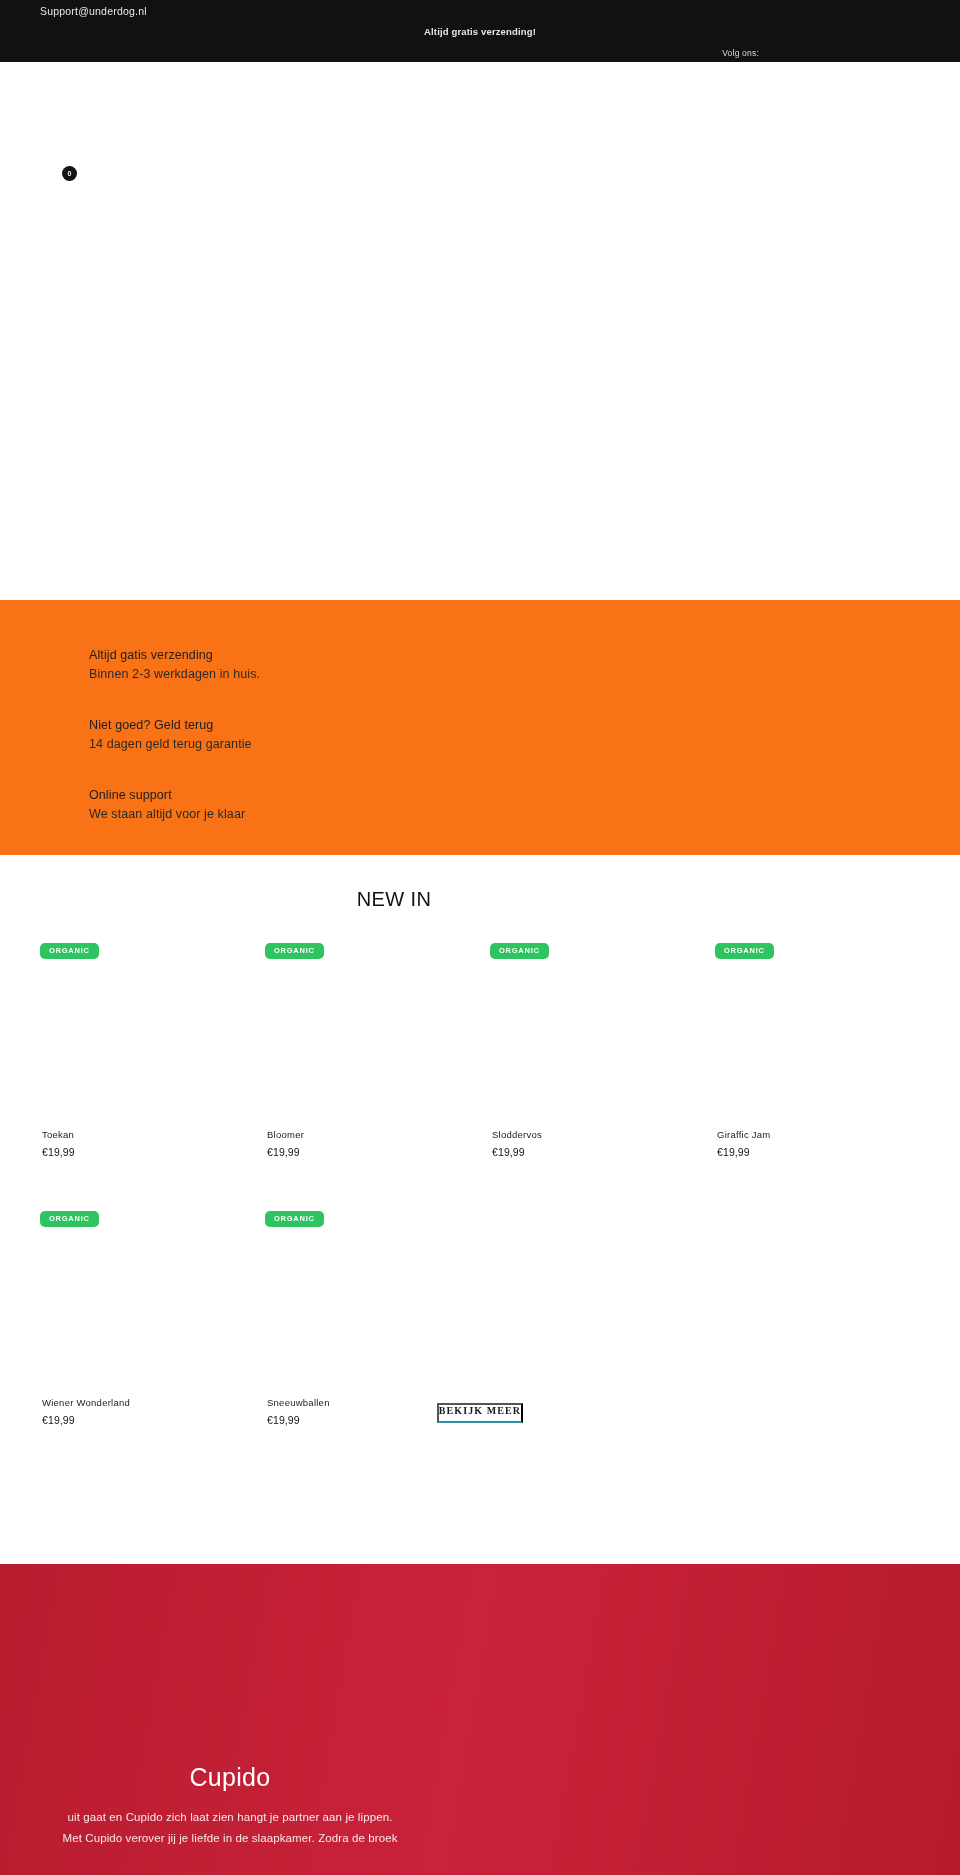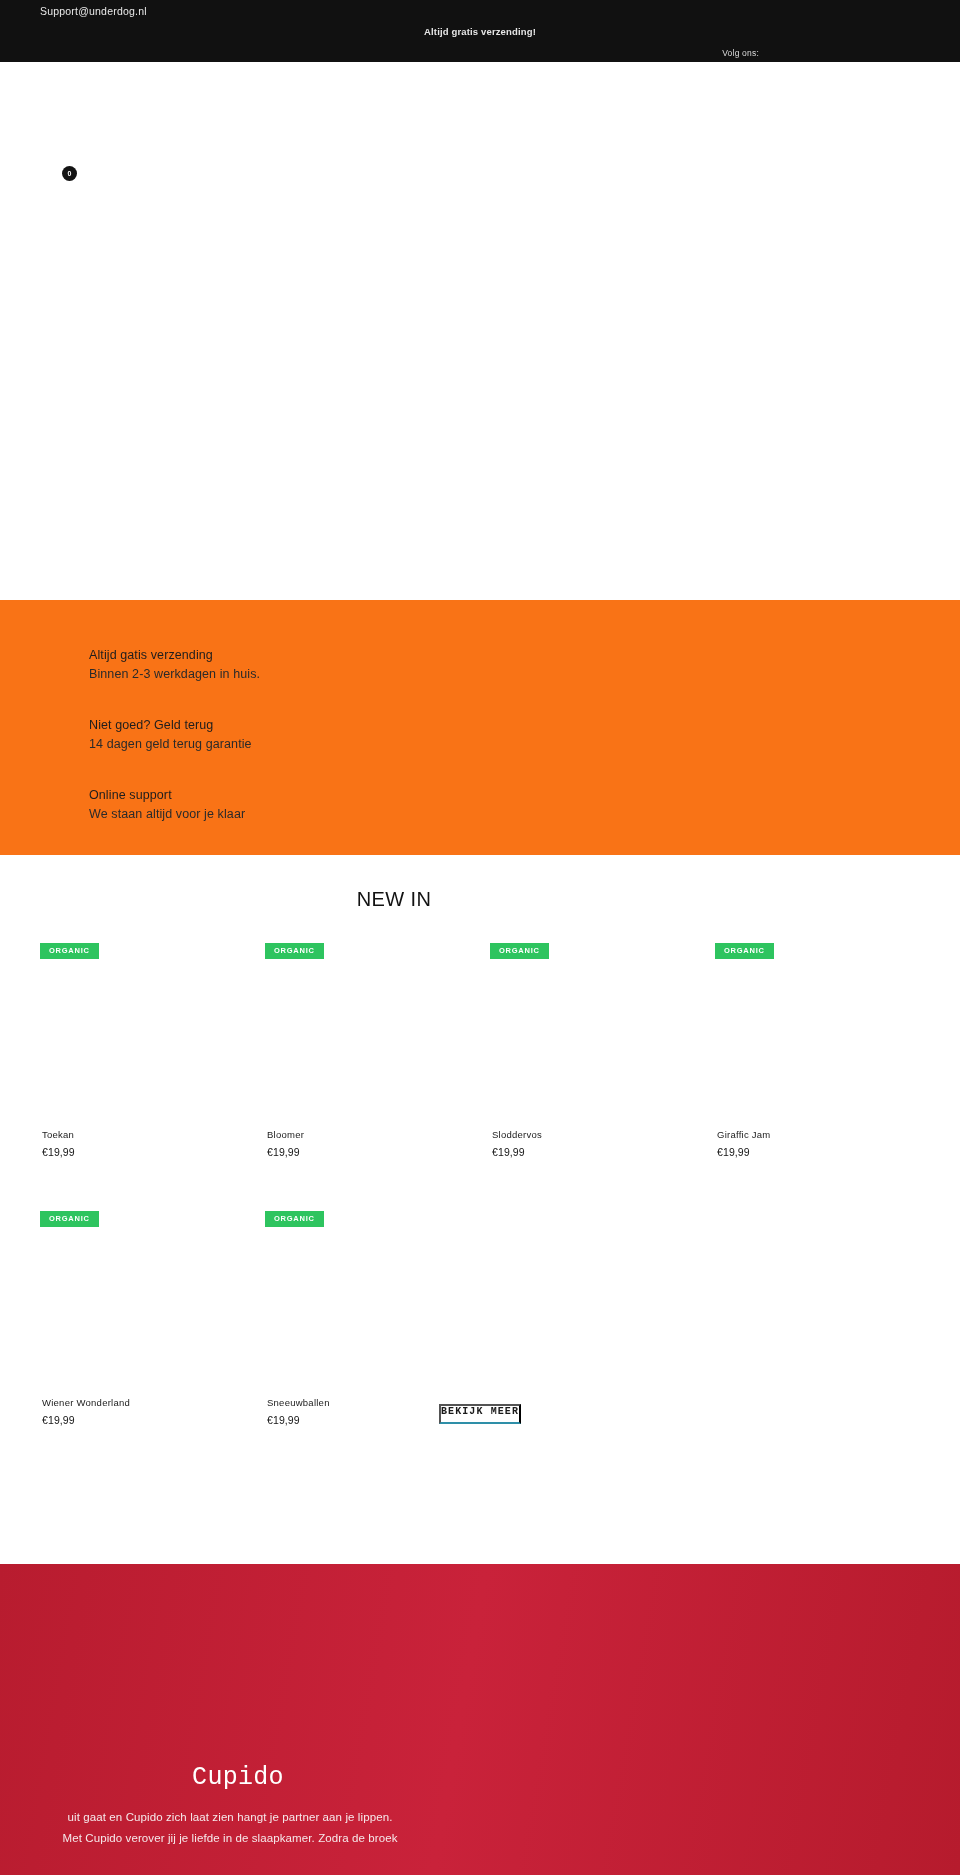--- a/index.html
+++ b/index.html
@@ -89,49 +89,49 @@
   .card.c0 { left:40px; }
   .card.c1 { left:265px; }
   .card.c2 { left:490px; }
   .card.c3 { left:715px; }
 
   .card-media { position:relative; width:100%; height:195px; background:#ffffff; }
   .badge-organic {
     position:absolute; left:0px; top:13px;
     background:#2ec45f; color:#ffffff;
     font-size:7.5px; letter-spacing:.75px; font-weight:600;
-    padding:4px 9px 4px 9px; border-radius:0; line-height:1;
+    padding:4px 9px 4px 9px; border-radius:5px; line-height:1;
     display:inline-block;
   }
   .card-name {
     position:absolute; left:2px; top:199px;
     font-size:9.5px; color:#1b1b1b; letter-spacing:.25px; white-space:nowrap;
   }
   .card-price {
     position:absolute; left:2px; top:216px;
     font-size:10.5px; color:#151515; letter-spacing:.1px;
   }
 
   .more-wrap { position:absolute; left:0; top:545px; width:960px; text-align:center; }
   .more-btn {
     display:inline-block; font-size:10px; font-weight:700;
     letter-spacing:1.1px; color:#1a1a1a; padding-bottom:5px;
     border-bottom:2px solid #2e8fa8; background:transparent;
-    font-family:Liberation Mono, monospace; cursor:pointer;
+    font-family:Liberation Serif, serif; cursor:pointer;
   }
 
   
   .cupido {
     position:absolute; left:0; top:1564px; width:960px; height:311px;
     background:#c01f33;
     background-image:linear-gradient(100deg,#b81c2f 0%,#c9223a 48%,#b61b2d 100%);
   }
   .cupido-title {
-    position:absolute; left:8px; top:199px; width:460px; text-align:center;
-    font-size:25px; font-weight:400; color:#ffffff; letter-spacing:.3px;font-family:Liberation Mono, monospace;
+    position:absolute; left:0; top:199px; width:460px; text-align:center;
+    font-size:25px; font-weight:400; color:#ffffff; letter-spacing:.3px;
   }
   .cupido-body {
     position:absolute; left:0; top:243px; width:460px; text-align:center;
   }
   .cupido-line {
     font-size:11.5px; color:#f6e9eb; letter-spacing:.1px; line-height:21px;
   }
 </style>
 </head>
 <body>

